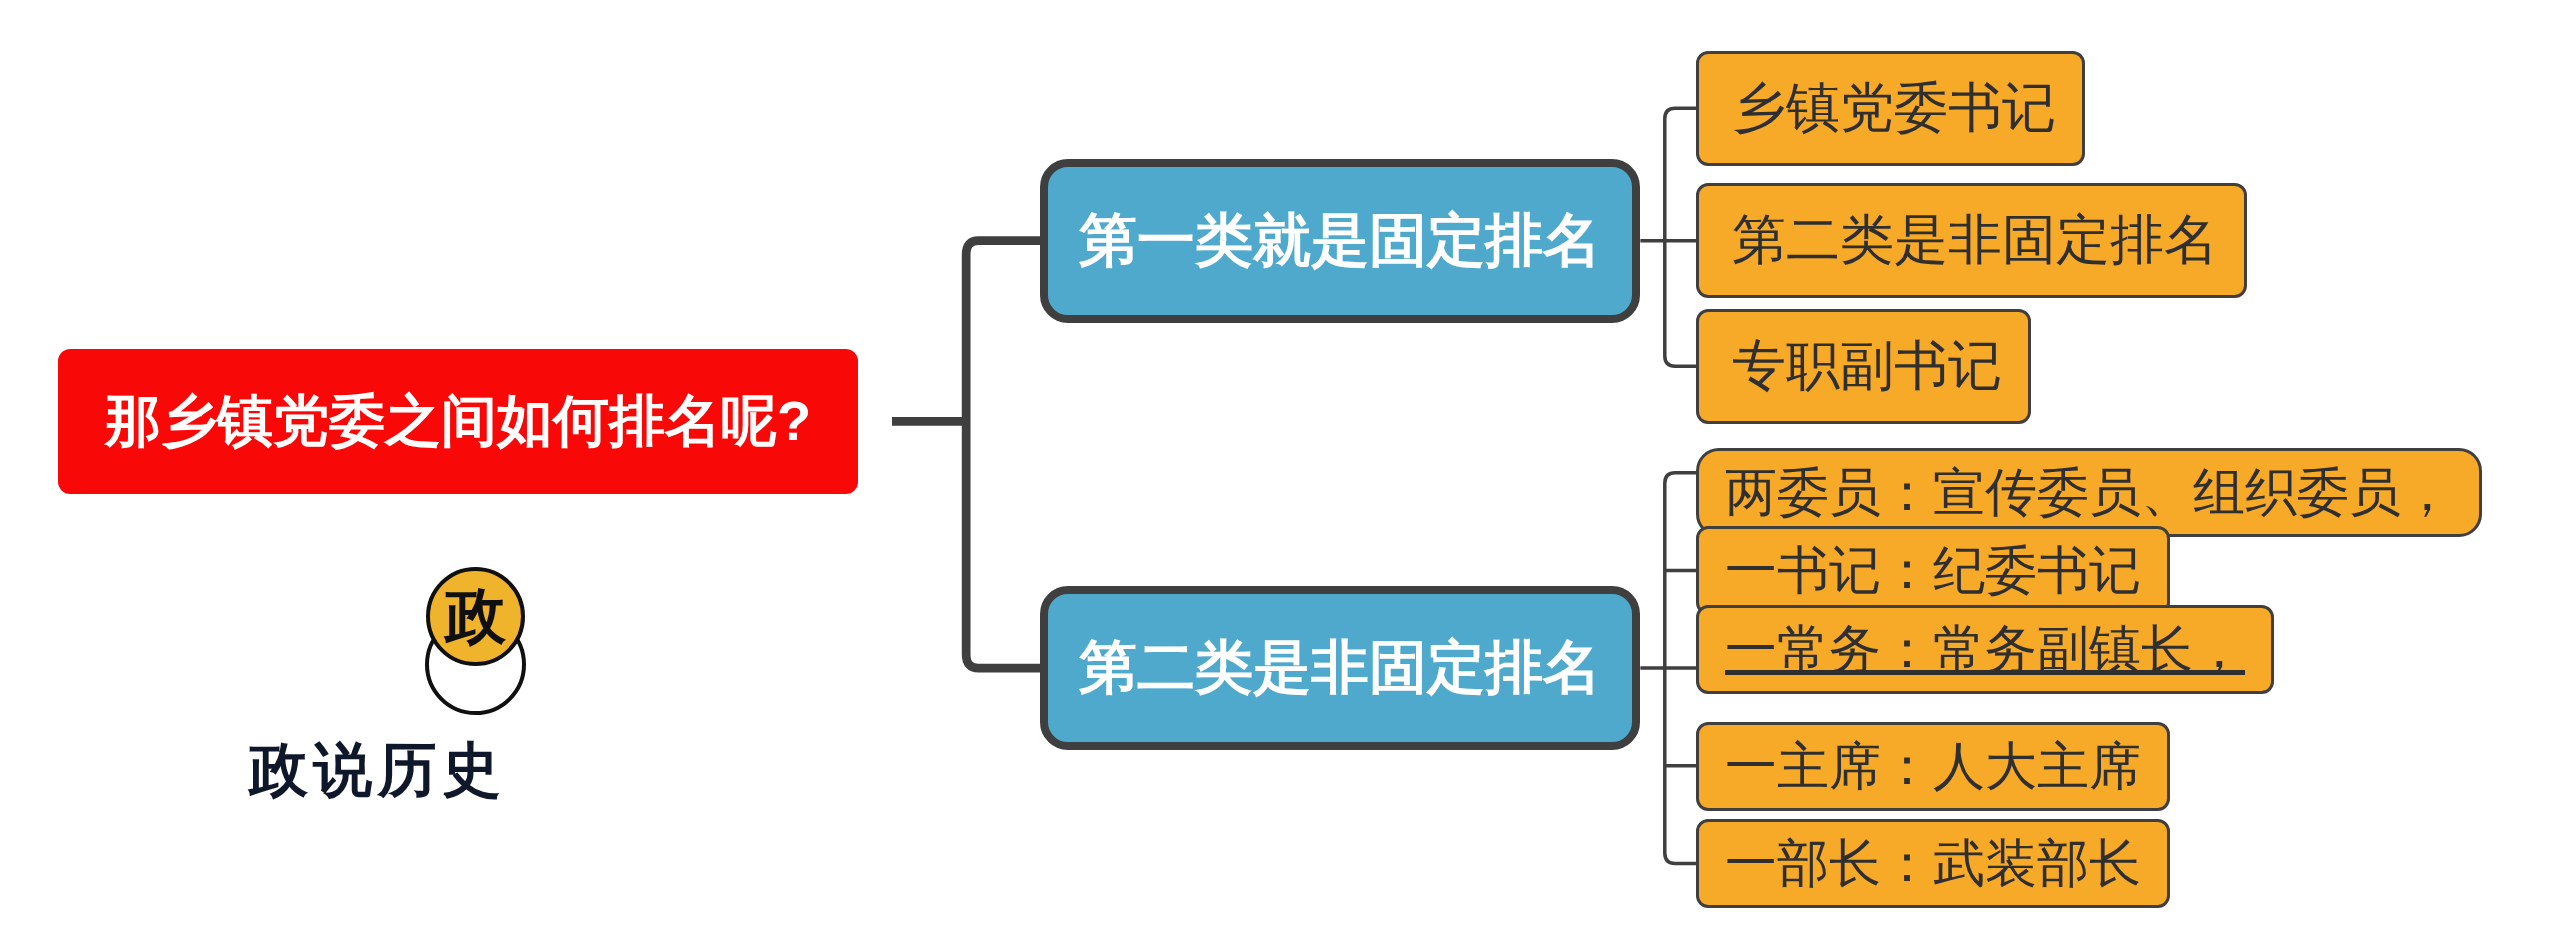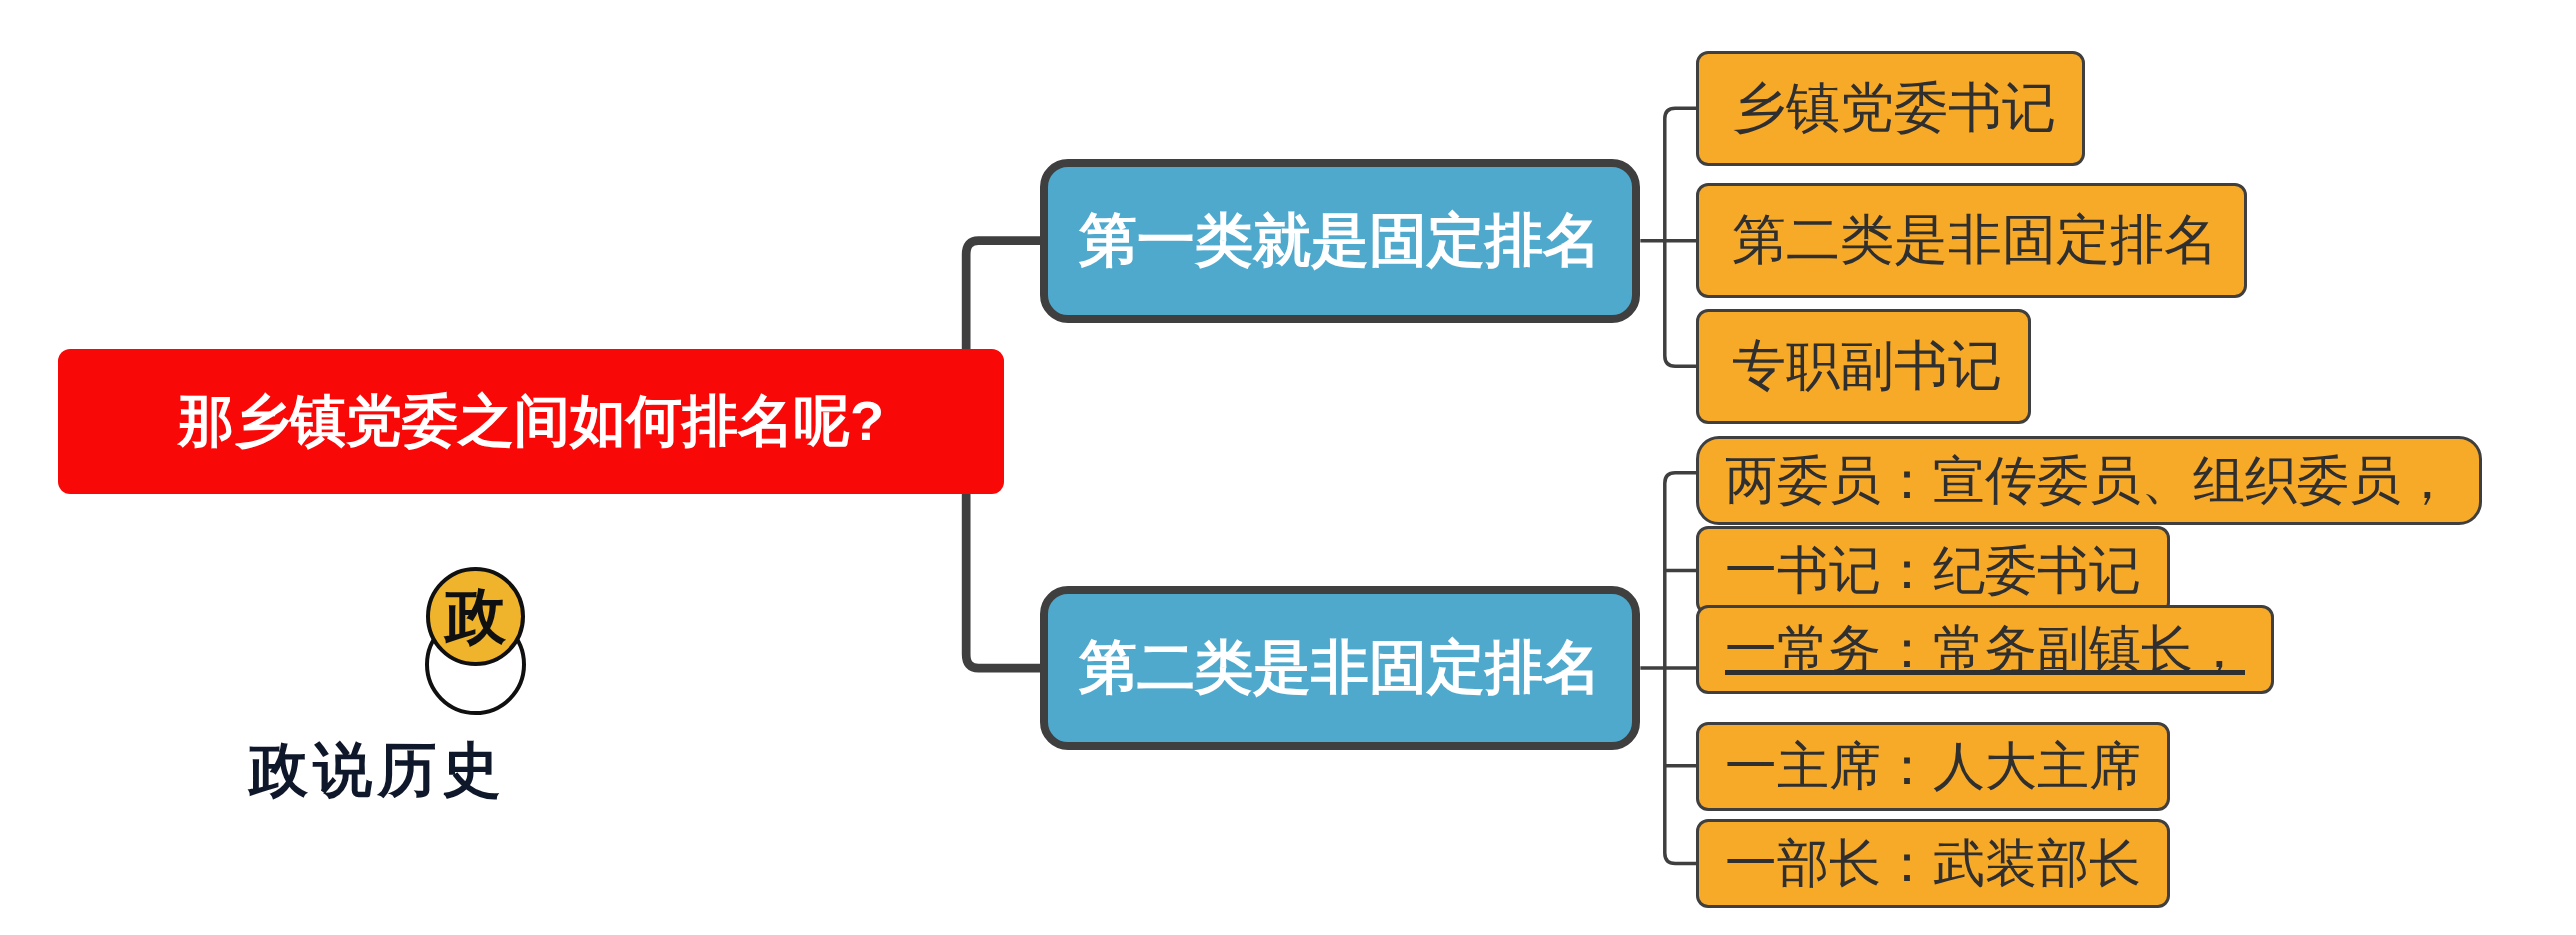--- a/index.html
+++ b/index.html
@@ -11,21 +11,21 @@
     font-family:"Liberation Sans", sans-serif;
   }
   #connectors{position:absolute;left:0;top:0;width:100%;height:100%;}
   .node{
     position:absolute;
     display:flex;align-items:center;justify-content:center;
     box-sizing:border-box;
     white-space:nowrap;
   }
   .root-node{
-    left:58px;top:349px;width:946px;height:145px;
+    left:58px;top:349px;width:800px;height:145px;
     background:var(--red);
     border-radius:12.2px;
     color:#ffffff;font-size:56px;font-weight:700;
   }
   .branch-node{
     left:1040px;width:600px;height:164px;
     background:var(--blue);
     border:8.7px solid var(--border-dark);
     border-radius:28px;
     color:#ffffff;font-size:58px;font-weight:700;
@@ -39,21 +39,21 @@
     border-radius:12.2px;
     color:var(--text-dark);
     padding:0 26px;
     font-weight:500;
   }
   .child-top{height:115px;font-size:54px;padding-left:33px;}
   .child-bottom{height:89px;font-size:52px;}
   #child-1a{top:51px;}
   #child-1b{top:183px;}
   #child-1c{top:309px;}
-  #child-2a{top:436px;border-radius:23px;}
+  #child-2a{top:448px;border-radius:23px;}
   #child-2b{top:526px;}
   #child-2c{top:605px;text-decoration:underline;}
   #child-2d{top:722px;}
   #child-2e{top:819px;}
   
   .logo-circle{position:absolute;box-sizing:border-box;border-radius:50%;}
   .logo-circle-white{
     left:425px;top:614px;width:101px;height:101px;
     background:#ffffff;border:4.4px solid #101010;z-index:1;
   }

